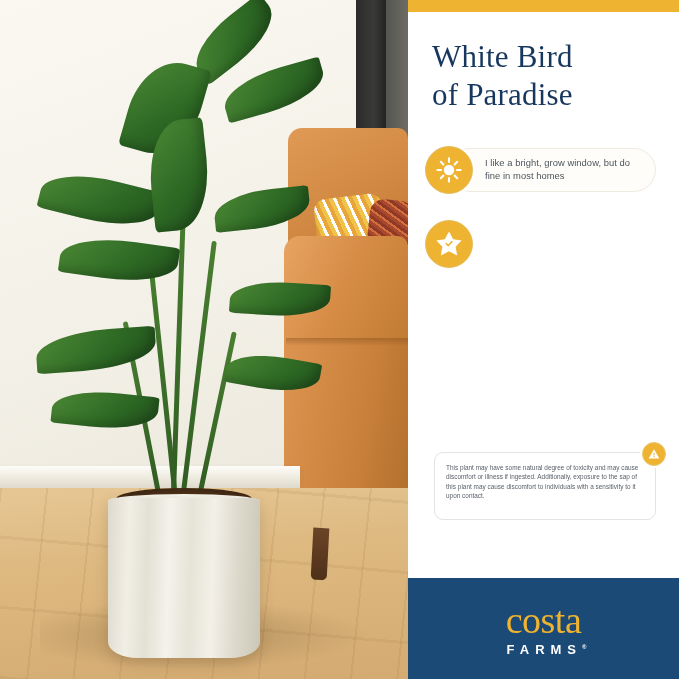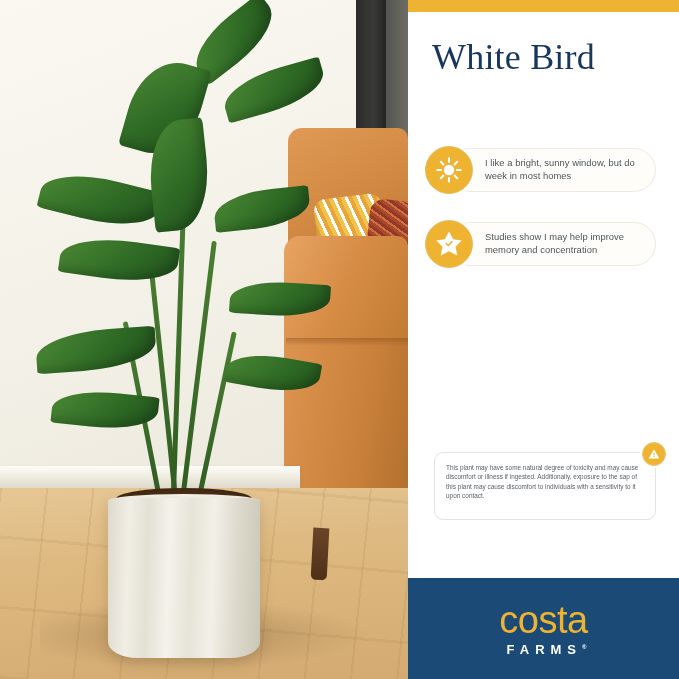--- a/index.html
+++ b/index.html
@@ -161,21 +161,21 @@
   }
   .topbar {
     position: absolute;
     left: 0; top: 0; width: 271px; height: 12px;
     background: #EFB332;
   }
   .title {
     position: absolute;
     left: 24px; top: 38px; width: 240px;
     font-family: "Liberation Serif", serif;
-    font-size: 36px;
+    font-size: 31px;
     line-height: 38px;
     color: #17375E;
     letter-spacing: .2px;
   }
 
   
   .facts {
     position: absolute;
     left: 0; top: 146px; width: 271px;
   }
@@ -254,21 +254,21 @@
     position: absolute;
     left: 0; top: 578px;
     width: 271px; height: 101px;
     background: #1B4A77;
     display: flex;
     flex-direction: column;
     align-items: center;
     justify-content: center;
   }
   .logo-costa {
-    font-family: Liberation Sans, sans-serif;
+    font-family: Liberation Serif, serif;
     font-size: 38px;
     line-height: 38px;
     color: #EFB332;
     letter-spacing: -0.5px;
     font-weight: 400;
   }
   .logo-farms {
     margin-top: 3px;
     font-size: 13px;
     letter-spacing: 6px;
@@ -327,50 +327,48 @@
     <div class="pot-rim"></div>
     <div class="pot"></div>
   </div>
 
   <div class="panel">
 
     <div class="topbar"></div>
 
     <div class="title">
       <div>White Bird</div>
+      <div>of Paradise</div>
     </div>
 
     <div class="facts">
 
       <div class="fact">
         <div class="pill">
-          <span class="pill-text">I like a bright, sunny window, but do week in most homes</span>
+          <span class="pill-text">I like a bright, grow window, but do fine in most homes</span>
         </div>
         <div class="badge">
           <svg width="28" height="28" viewBox="0 0 28 28" aria-hidden="true">
             <circle cx="14" cy="14" r="5.2" fill="#ffffff"></circle>
             <g stroke="#ffffff" stroke-width="2.1" stroke-linecap="round">
               <line x1="14" y1="2.4" x2="14" y2="6.0"></line>
               <line x1="14" y1="22.0" x2="14" y2="25.6"></line>
               <line x1="2.4" y1="14" x2="6.0" y2="14"></line>
               <line x1="22.0" y1="14" x2="25.6" y2="14"></line>
               <line x1="5.8" y1="5.8" x2="8.4" y2="8.4"></line>
               <line x1="19.6" y1="19.6" x2="22.2" y2="22.2"></line>
               <line x1="5.8" y1="22.2" x2="8.4" y2="19.6"></line>
               <line x1="19.6" y1="8.4" x2="22.2" y2="5.8"></line>
             </g>
           </svg>
         </div>
       </div>
 
 
       <div class="fact">
-        <div class="pill">
-          <span class="pill-text">Studies show I may help improve memory and concentration</span>
-        </div>
         <div class="badge">
           <svg width="30" height="30" viewBox="0 0 30 30" aria-hidden="true">
             <path d="M15 2.6 L19.2 10.3 L27.6 11.6 L21.6 17.8 L23.2 26.4 L15 22.3 L6.8 26.4 L8.4 17.8 L2.4 11.6 L10.8 10.3 Z" fill="#ffffff"></path>
             <path d="M12.2 14.6 L14.3 16.8 L18.0 12.6" stroke="#EFB332" stroke-width="1.5" fill="none" stroke-linecap="round" stroke-linejoin="round"></path>
           </svg>
         </div>
       </div>
 
 
     </div>

